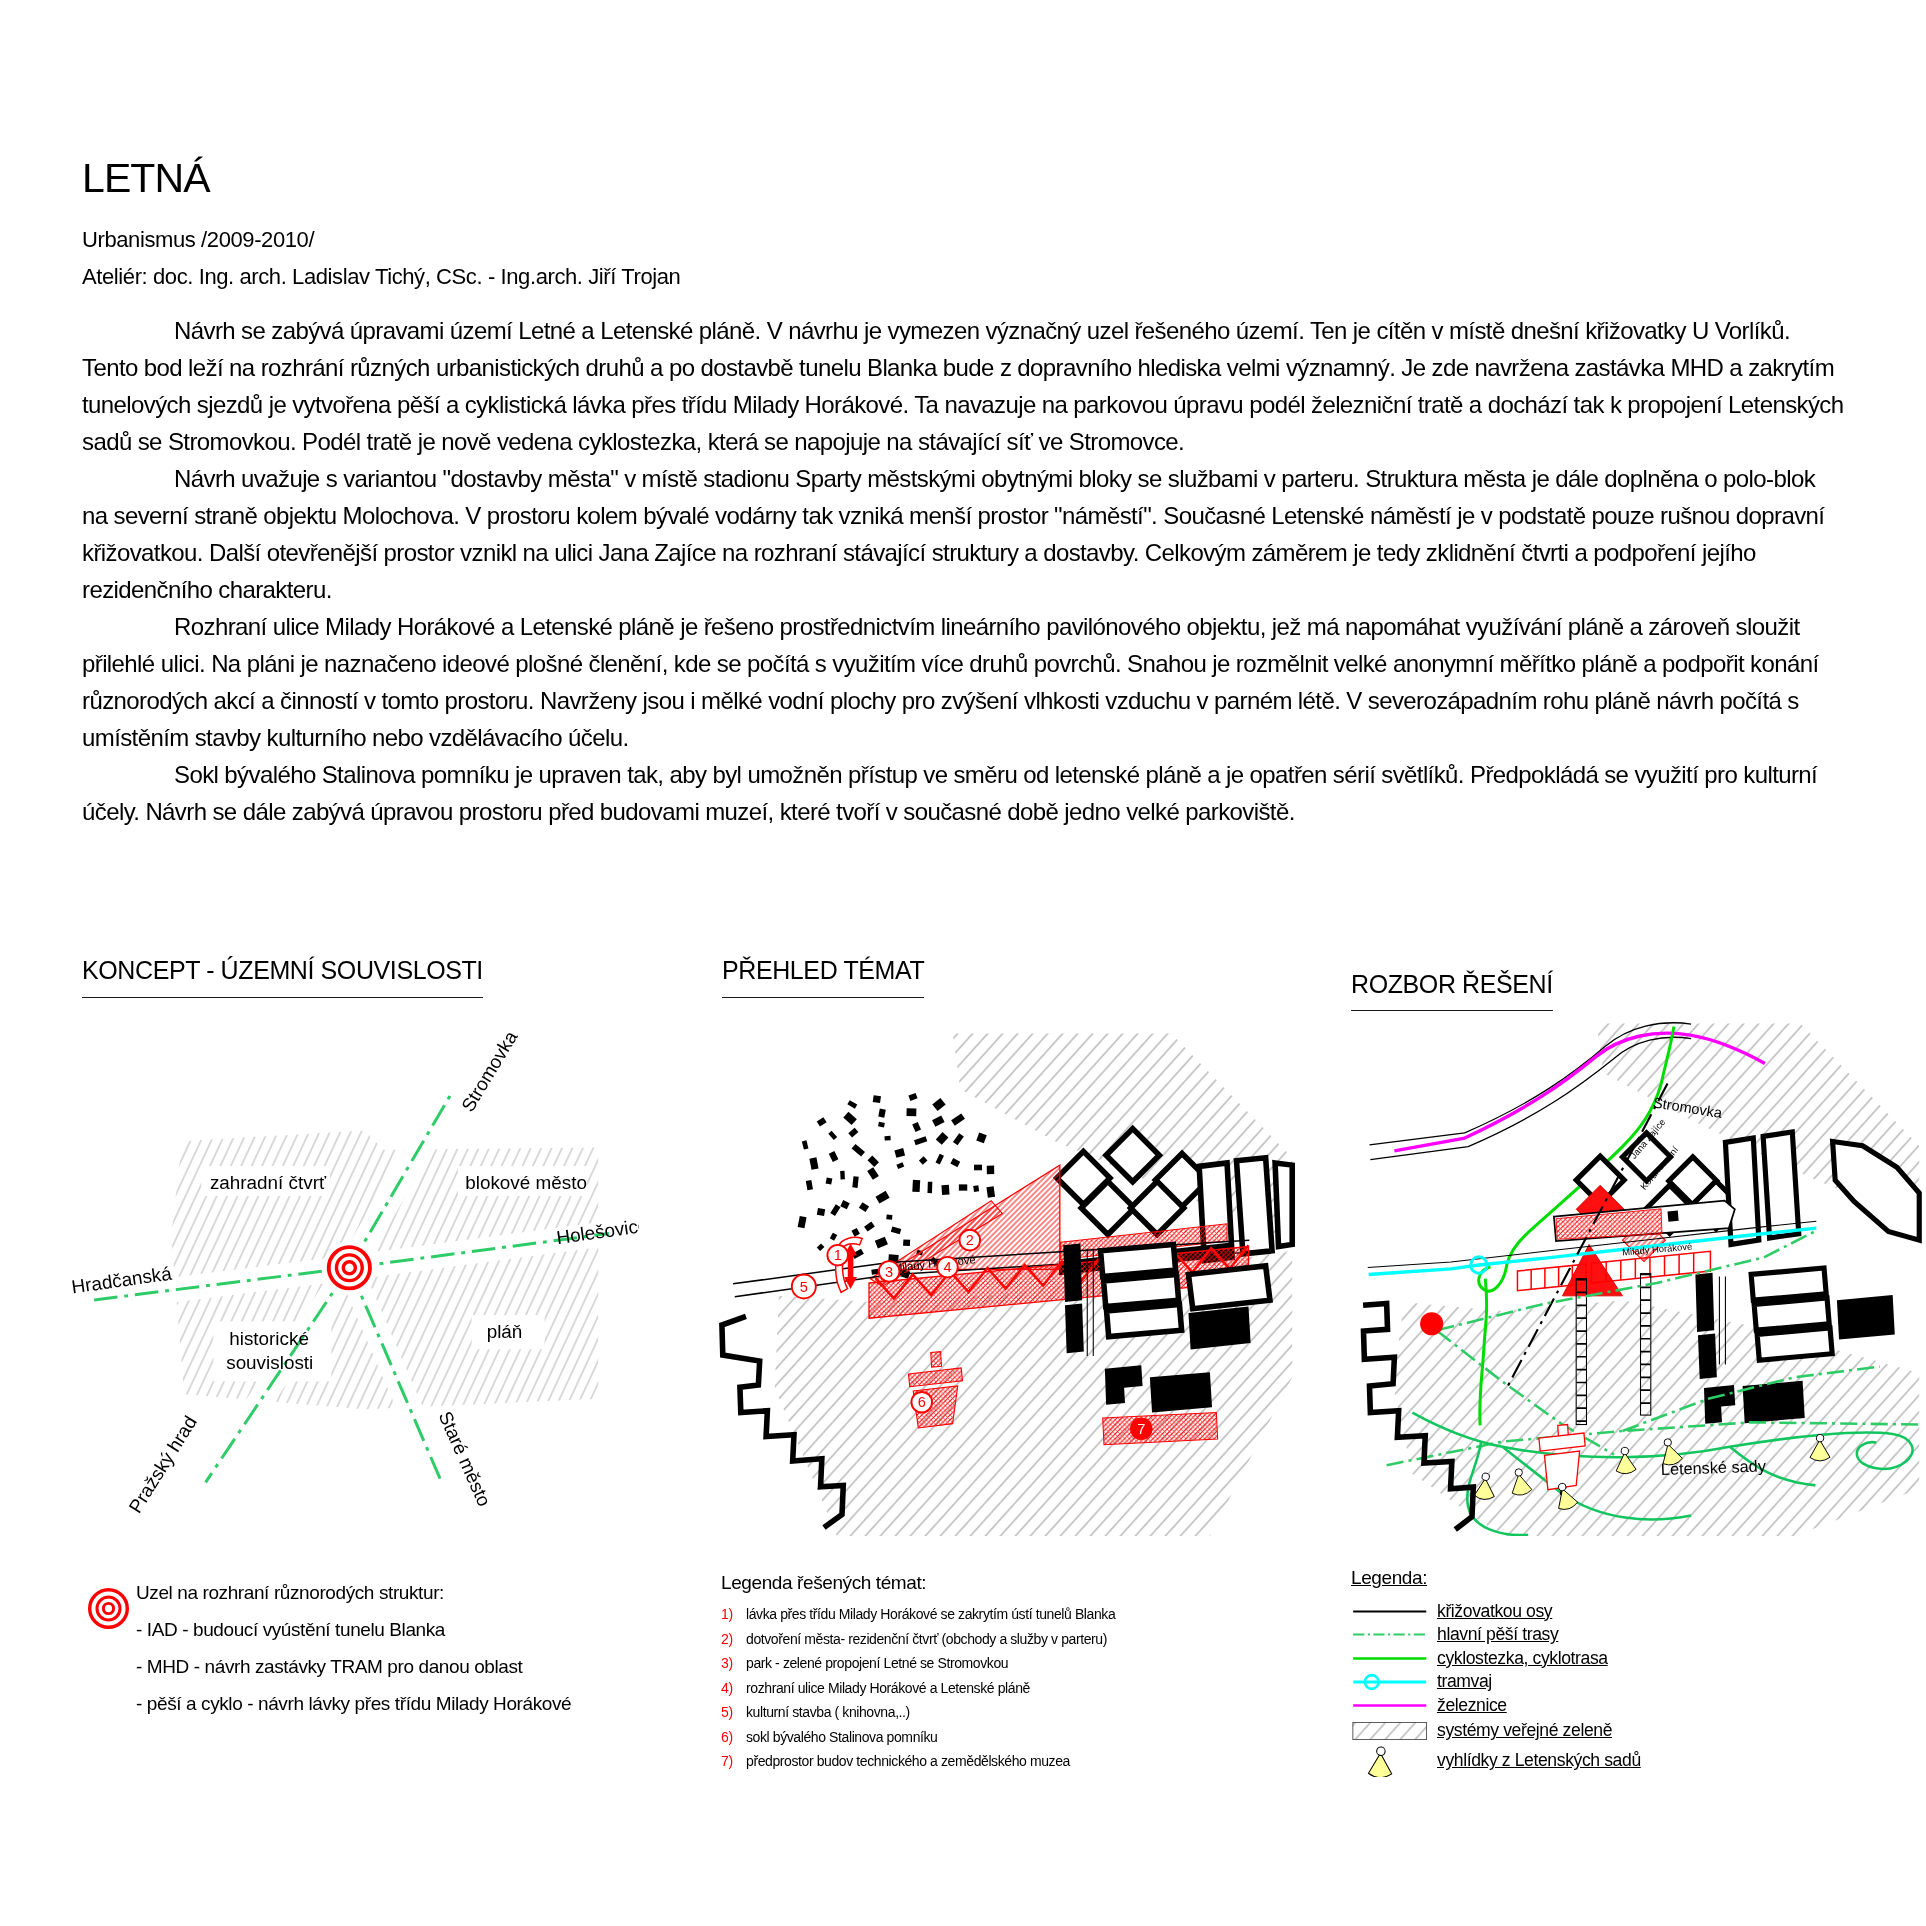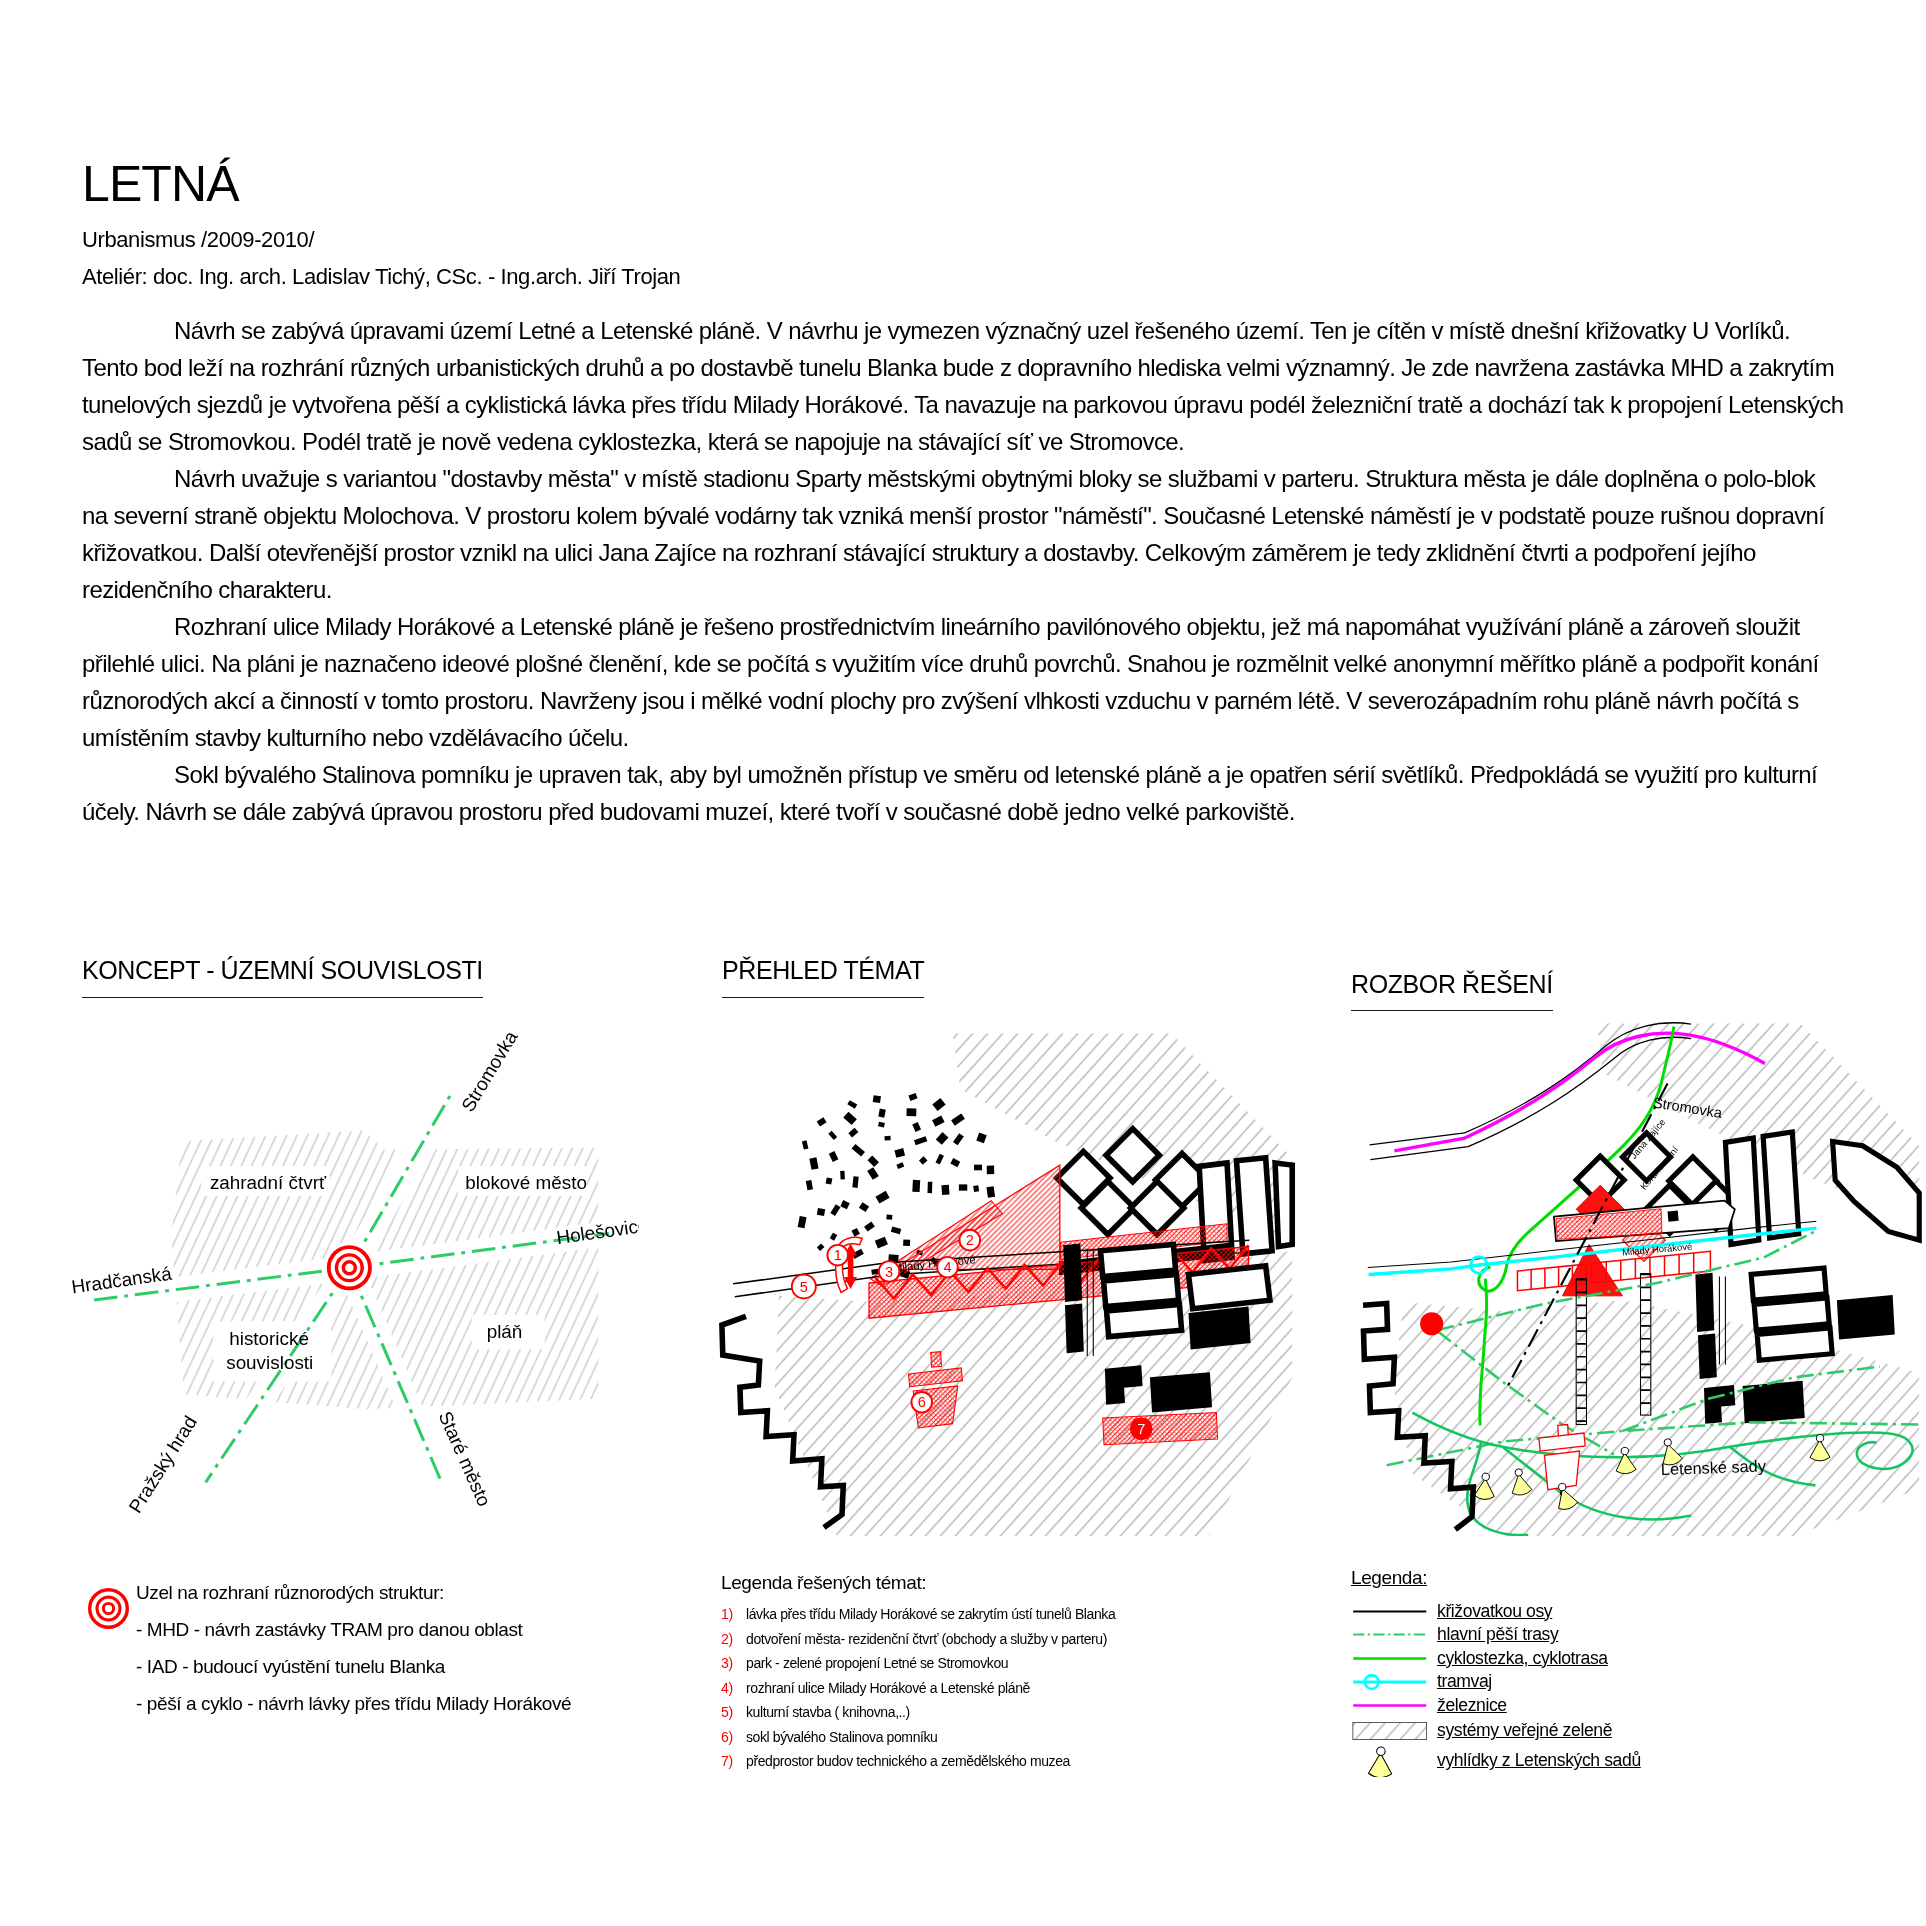--- a/index.html
+++ b/index.html
@@ -1,18 +1,18 @@
 <!DOCTYPE html>
 <html style="font-size:6.9px"><head>
 <meta charset="utf-8">
 <style>
   html,body{margin:0;padding:0;background:#fff;}
   body{width:1926px;height:1926px;position:relative;font-family:"Liberation Sans",sans-serif;color:#000;overflow:hidden;}
   .abs{position:absolute;}
-  #doc-title{left:82px;top:155px;font-size:50px;letter-spacing:-0.9px;font-weight:500;}
+  #doc-title{left:82px;top:155px;font-size:41px;letter-spacing:-0.9px;font-weight:500;}
   #subtitle-block{left:82px;top:221px;font-size:22px;line-height:37px;letter-spacing:-0.4px;}
   #body-text{left:82px;top:312px;width:1764px;font-size:24px;line-height:37px;letter-spacing:-0.6px;}
   #body-text p{margin:0;text-indent:92px;}
   .section-heading{font-size:25px;letter-spacing:-0.4px;padding-bottom:12px;border-bottom:1.7px solid #1b1b1b;white-space:nowrap;}
   #heading-concept{left:82px;top:956px;}
   #heading-themes{left:722px;top:956px;}
   #heading-analysis{left:1351px;top:970px;padding-bottom:11px;}
   svg text{font-family:"Liberation Sans",sans-serif;}
   .map-label{font-size:44px;fill:#000;}
   .map-label-sm{font-size:26px;fill:#000;}
@@ -123,22 +123,22 @@
   <text class="map-label" x="985" y="738">pláň</text>
 </svg>
 
 <svg class="abs" style="left:85px;top:1585px" width="47" height="47" viewBox="0 0 110 110">
   <circle cx="55" cy="55" r="44" fill="none" stroke="#ff0000" stroke-width="8"></circle>
   <circle cx="55" cy="55" r="27" fill="none" stroke="#ff0000" stroke-width="7"></circle>
   <circle cx="55" cy="55" r="12" fill="none" stroke="#ff0000" stroke-width="7"></circle>
 </svg>
 <div class="abs" id="legend1-text">
   <div>Uzel na rozhraní různorodých struktur:</div>
+  <div>- IAD - budoucí vyústění tunelu Blanka</div>
   <div>- MHD - návrh zastávky TRAM pro danou oblast</div>
-  <div>- IAD - budoucí vyústění tunelu Blanka</div>
   <div>- pěší a cyklo - návrh lávky přes třídu Milady Horákové</div>
 </div>
 
 <svg class="abs" style="left:695px;top:1000px" width="601" height="536" viewBox="0 0 1400 1250">
   <polygon points="600,78 1110,78 1392,368 1392,560 1150,462 840,330 618,208" fill="url(#hatch2)"></polygon>
   <polygon points="195,690 420,705 700,688 1392,585 1392,880 1200,1250 330,1250 185,905" fill="url(#hatch2)"></polygon>
   <g id="garden-dots">
       <rect x="-13.8" y="-8.5" width="27.6" height="17.0" transform="translate(515.2 433.6) rotate(93)" fill="#000"></rect>
       <rect x="-7.7" y="-5.2" width="15.4" height="10.5" transform="translate(478.1 386.3) rotate(157)" fill="#000"></rect>
       <rect x="-12.2" y="-8.4" width="24.4" height="16.7" transform="translate(414.4 404.6) rotate(237)" fill="#000"></rect>

